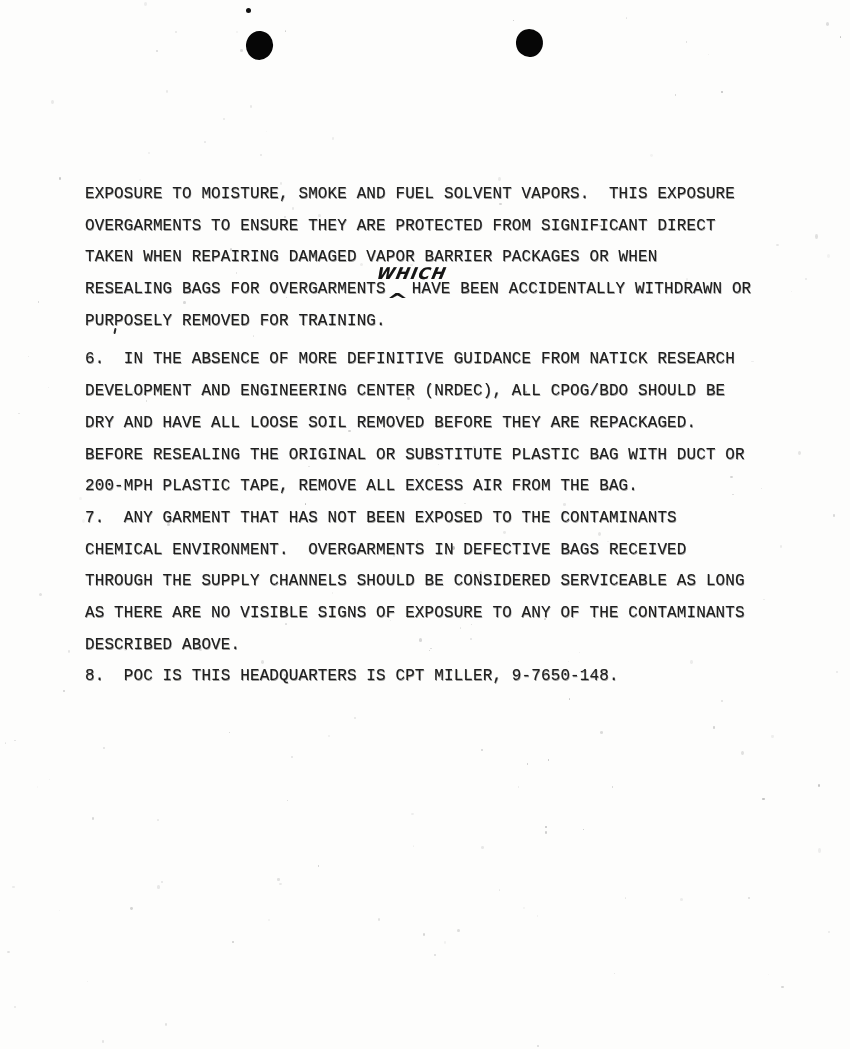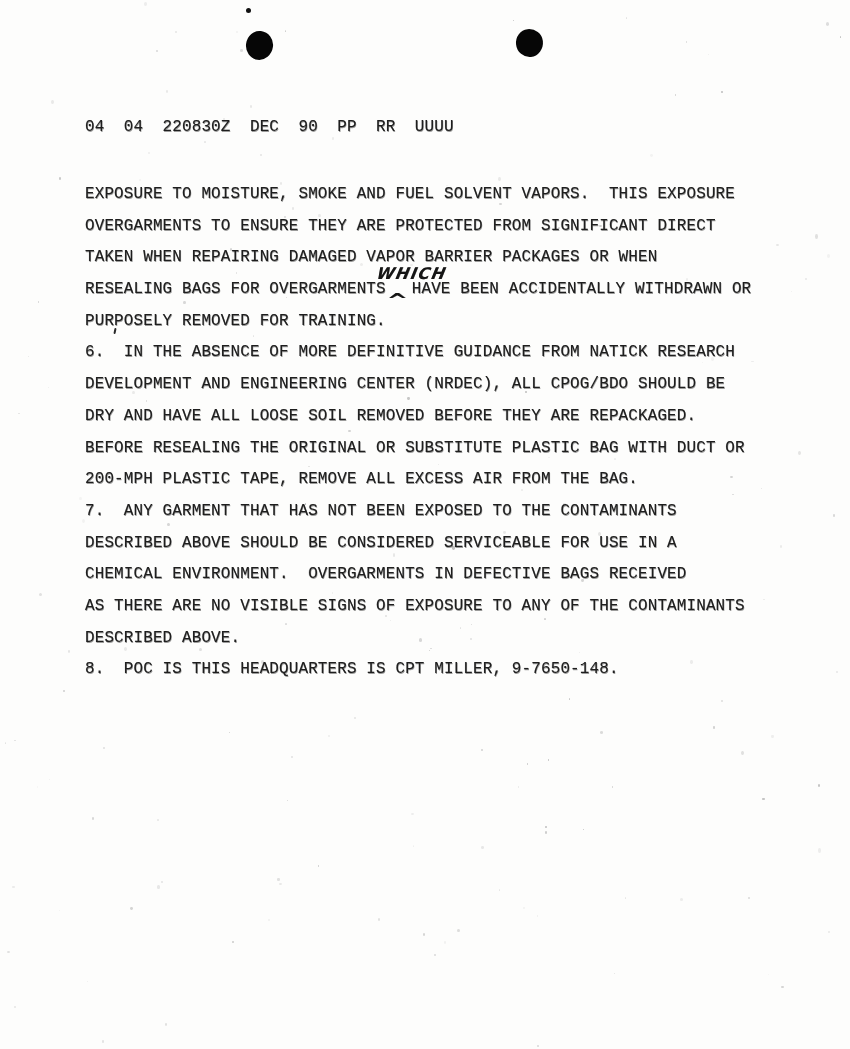--- a/index.html
+++ b/index.html
@@ -43,21 +43,21 @@
     text-shadow:0.5px 0.5px 0 rgba(35,35,35,0.45), -0.3px -0.3px 0 rgba(35,35,35,0.25);
   }
   .header-line{
     position:absolute;left:85px;top:117px;
     line-height:20px;white-space:pre;
   }
   .memo-body{
     position:absolute;left:85px;top:179px;width:720px;
   }
   .para{margin:0;padding:0;}
-  .para.extra-gap{}
+  .para.extra-gap{margin-top:7px;}
   .line{
     height:31.7px;line-height:31.7px;
     white-space:pre;
   }
   .line.insert-line{position:relative;}
   .insert-gap{display:inline-block;width:26px;height:1px;}
   
   .handwritten{
     position:absolute;left:292px;top:-8px;
     font-family:"DejaVu Sans","Liberation Sans",sans-serif;
@@ -264,21 +264,20 @@
       <div class="speck" style="left: 827.186px; top: 253.571px; width: 3.13124px; height: 4.12053px; background: rgb(176, 176, 176); opacity: 0.14;"></div>
       <div class="speck" style="left: 537.167px; top: 1044.76px; width: 1.66008px; height: 2.13258px; background: rgb(151, 151, 151); opacity: 0.34;"></div>
       <div class="speck" style="left: 679.783px; top: 897.805px; width: 2.78629px; height: 3.17852px; background: rgb(209, 209, 209); opacity: 0.39;"></div>
     </div>
 
   <div class="ink-dot-small"></div>
   <div class="punch-dot left"></div>
   <div class="punch-dot right"></div>
   <div class="stray-mark"></div>
 
-  <div class="typed header-line">04  04  220830Z  DEC  90  PP  RR  UUUU</div>
 
   <div class="memo-body typed">
 
     <div class="para">
       <div class="line">EXPOSURE TO MOISTURE, SMOKE AND FUEL SOLVENT VAPORS.  THIS EXPOSURE</div>
       <div class="line">OVERGARMENTS TO ENSURE THEY ARE PROTECTED FROM SIGNIFICANT DIRECT</div>
       <div class="line">TAKEN WHEN REPAIRING DAMAGED VAPOR BARRIER PACKAGES OR WHEN</div>
       <div class="line insert-line"><span>RESEALING BAGS FOR OVERGARMENTS</span><span class="insert-gap"></span><span>HAVE BEEN ACCIDENTALLY WITHDRAWN OR</span><span class="handwritten">WHICH</span><span class="caret-mark">^</span></div>
       <div class="line">PURPOSELY REMOVED FOR TRAINING.</div>
     </div>
@@ -286,22 +285,22 @@
     <div class="para extra-gap">
       <div class="line">6.  IN THE ABSENCE OF MORE DEFINITIVE GUIDANCE FROM NATICK RESEARCH</div>
       <div class="line">DEVELOPMENT AND ENGINEERING CENTER (NRDEC), ALL CPOG/BDO SHOULD BE</div>
       <div class="line">DRY AND HAVE ALL LOOSE SOIL REMOVED BEFORE THEY ARE REPACKAGED.</div>
       <div class="line">BEFORE RESEALING THE ORIGINAL OR SUBSTITUTE PLASTIC BAG WITH DUCT OR</div>
       <div class="line">200-MPH PLASTIC TAPE, REMOVE ALL EXCESS AIR FROM THE BAG.</div>
     </div>
 
     <div class="para">
       <div class="line">7.  ANY GARMENT THAT HAS NOT BEEN EXPOSED TO THE CONTAMINANTS</div>
-      <div class="line">DESCRIBED ABOVE SHOULD BE CONSIDERED SERVICEABLE FOR USE IN A</div>
       <div class="line">CHEMICAL ENVIRONMENT.  OVERGARMENTS IN DEFECTIVE BAGS RECEIVED</div>
+      <div class="line">THROUGH THE SUPPLY CHANNELS SHOULD BE CONSIDERED SERVICEABLE AS LONG</div>
       <div class="line">AS THERE ARE NO VISIBLE SIGNS OF EXPOSURE TO ANY OF THE CONTAMINANTS</div>
       <div class="line">DESCRIBED ABOVE.</div>
     </div>
 
     <div class="para">
       <div class="line">8.  POC IS THIS HEADQUARTERS IS CPT MILLER, 9-7650-148.</div>
     </div>
 
   </div>
 </div>

